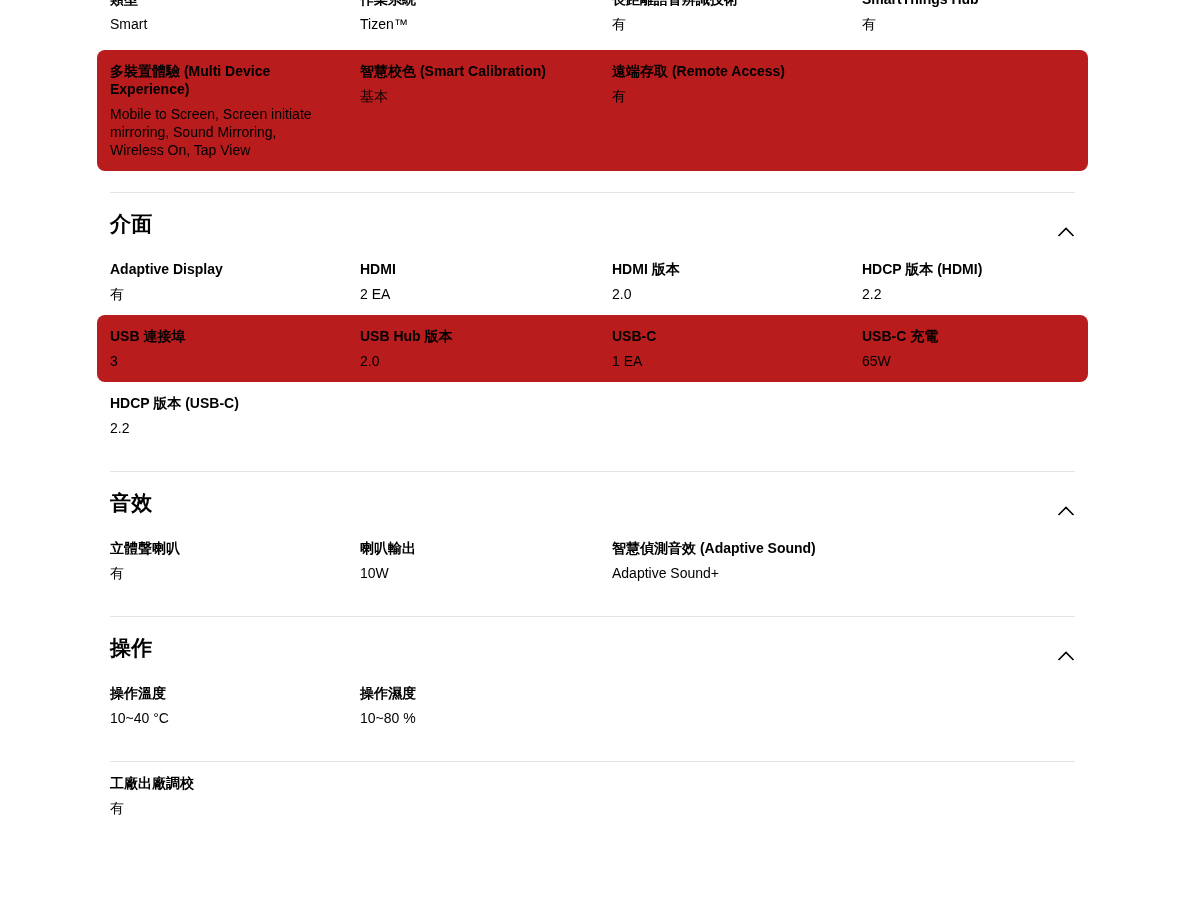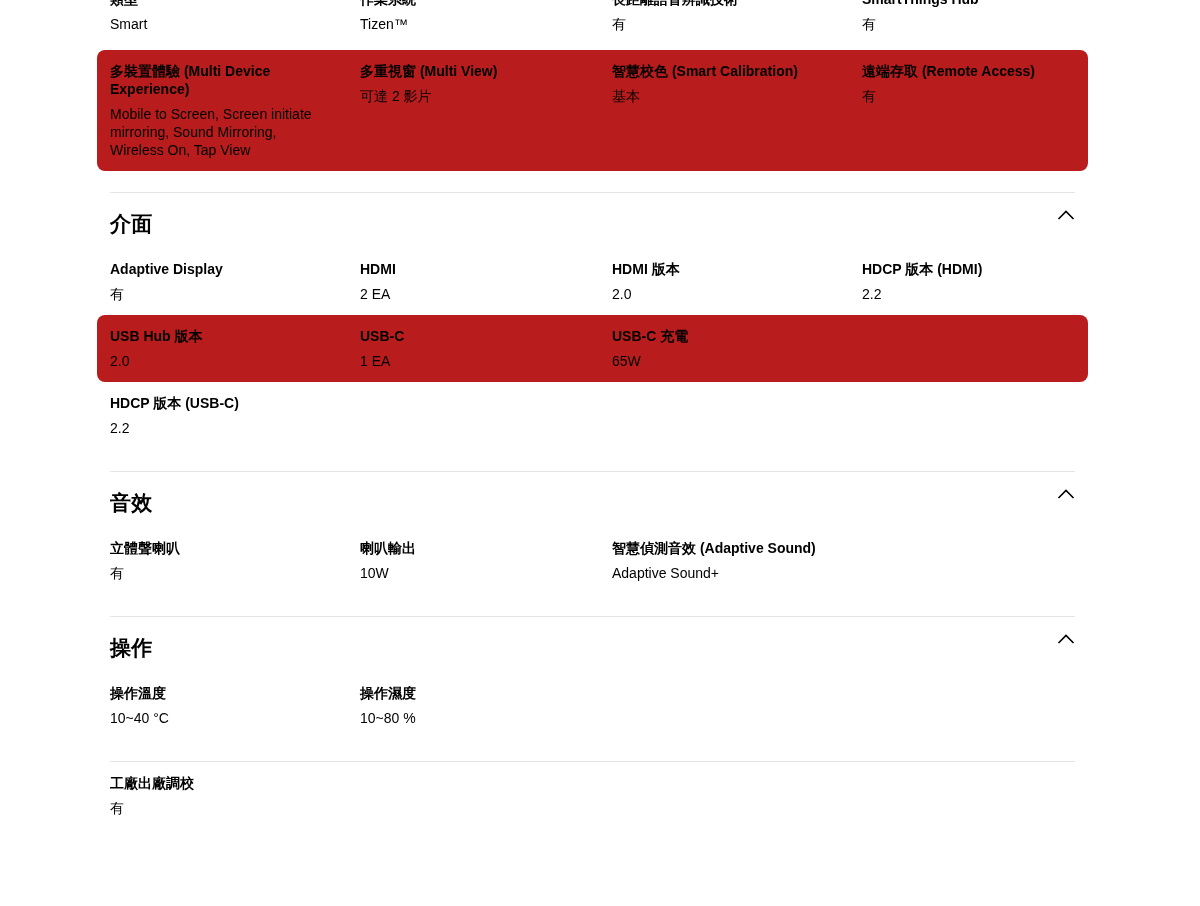--- a/index.html
+++ b/index.html
@@ -20,21 +20,21 @@
     width: 965px;
   }
   .section {
     border-top: 1px solid #e4e4e4;
     padding-bottom: 22px;
   }
   .section.no-border { border-top: none; padding-bottom: 21px; }
   .sec-header {
     margin: 16px 0 10px 0;
     display: flex;
-    align-items: flex-start;
+    align-items: flex-end;
     justify-content: space-between;
     cursor: pointer;
   }
   .sec-title {
     font-size: 21px;
     font-weight: bold;
     line-height: 29px;
     letter-spacing: 0.2px;
   }
   .chevron {
@@ -91,24 +91,20 @@
           <div class="cell-label">SmartThings Hub</div>
           <div class="cell-value">有</div>
         </div>
       </div>
       <div class="spec-row highlight gap-top">
         <div class="cell">
           <div class="cell-label">多裝置體驗 (Multi Device Experience)</div>
           <div class="cell-value">Mobile to Screen, Screen initiate mirroring, Sound Mirroring, Wireless On, Tap View</div>
         </div>
         <div class="cell">
-          <div class="cell-label">多重視窗 (Multi View)</div>
-          <div class="cell-value">可達 2 影片</div>
-        </div>
-        <div class="cell">
           <div class="cell-label">智慧校色 (Smart Calibration)</div>
           <div class="cell-value">基本</div>
         </div>
         <div class="cell">
           <div class="cell-label">遠端存取 (Remote Access)</div>
           <div class="cell-value">有</div>
         </div>
       </div>
     </div>
 
@@ -134,20 +130,24 @@
           <div class="cell-label">HDMI 版本</div>
           <div class="cell-value">2.0</div>
         </div>
         <div class="cell">
           <div class="cell-label">HDCP 版本 (HDMI)</div>
           <div class="cell-value">2.2</div>
         </div>
       </div>
       <div class="spec-row highlight">
         <div class="cell">
+          <div class="cell-label">USB 連接埠</div>
+          <div class="cell-value">3</div>
+        </div>
+        <div class="cell">
           <div class="cell-label">USB Hub 版本</div>
           <div class="cell-value">2.0</div>
         </div>
         <div class="cell">
           <div class="cell-label">USB-C</div>
           <div class="cell-value">1 EA</div>
         </div>
         <div class="cell">
           <div class="cell-label">USB-C 充電</div>
           <div class="cell-value">65W</div>

